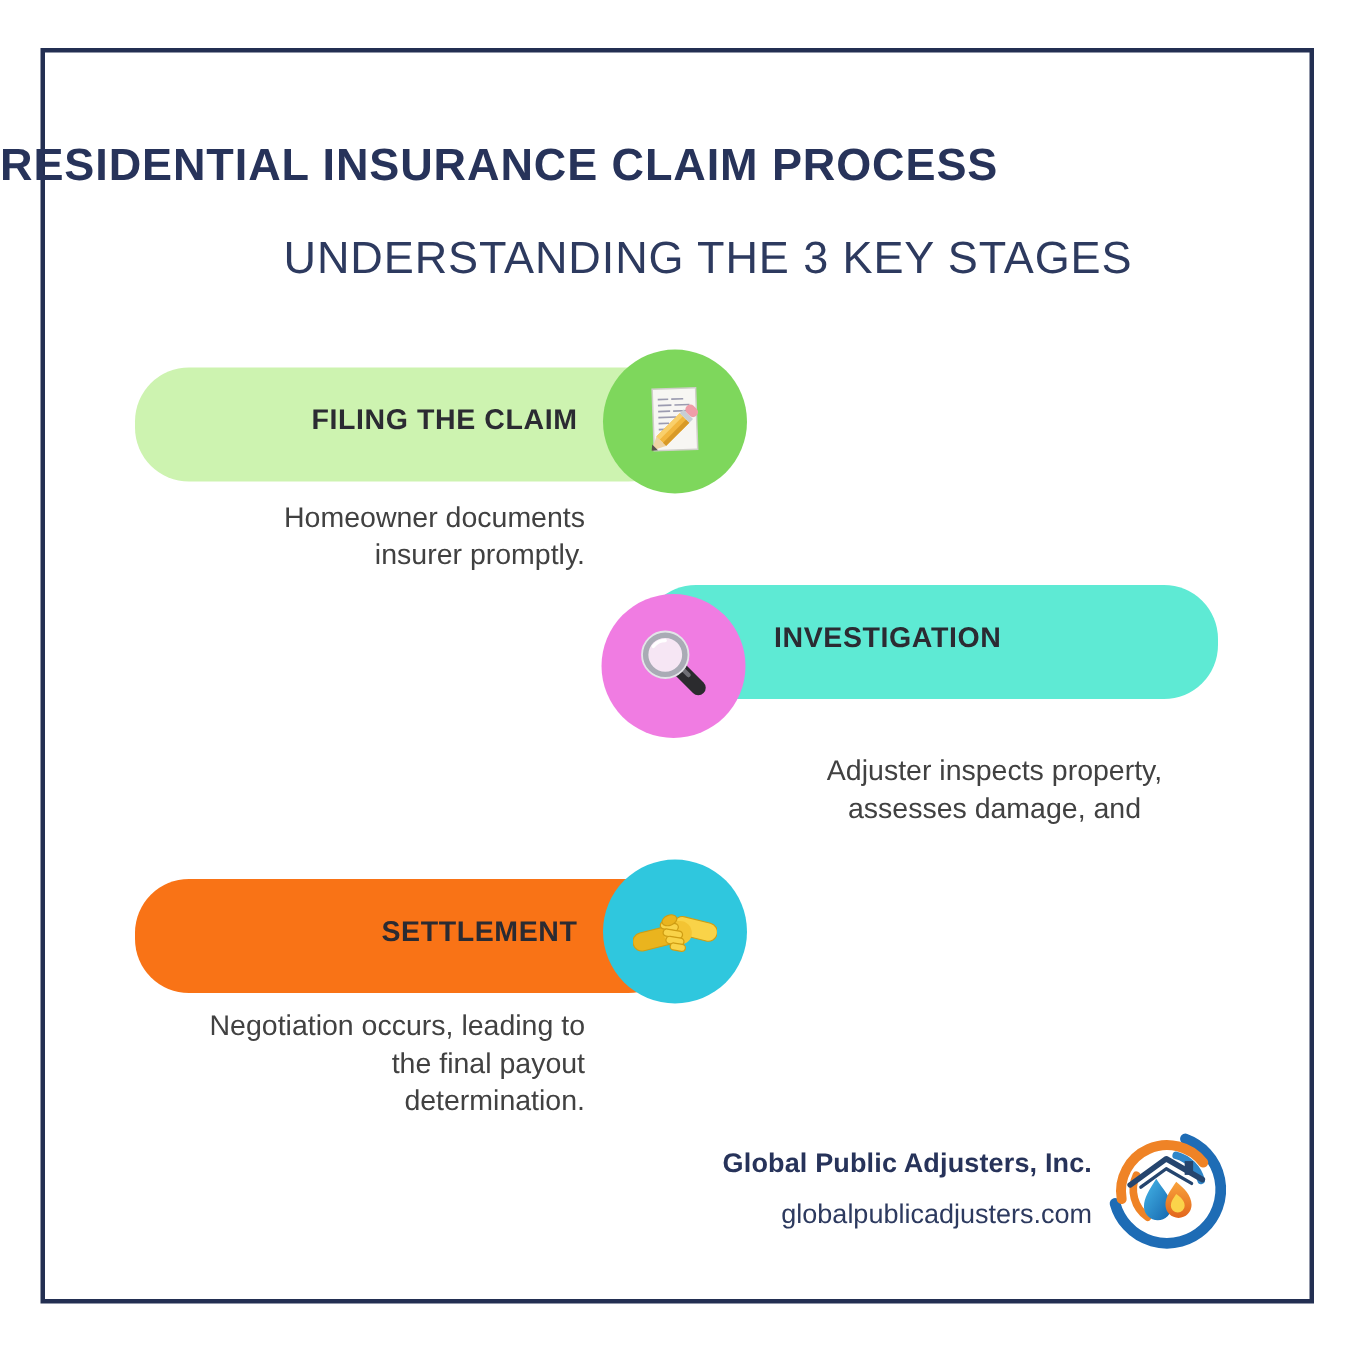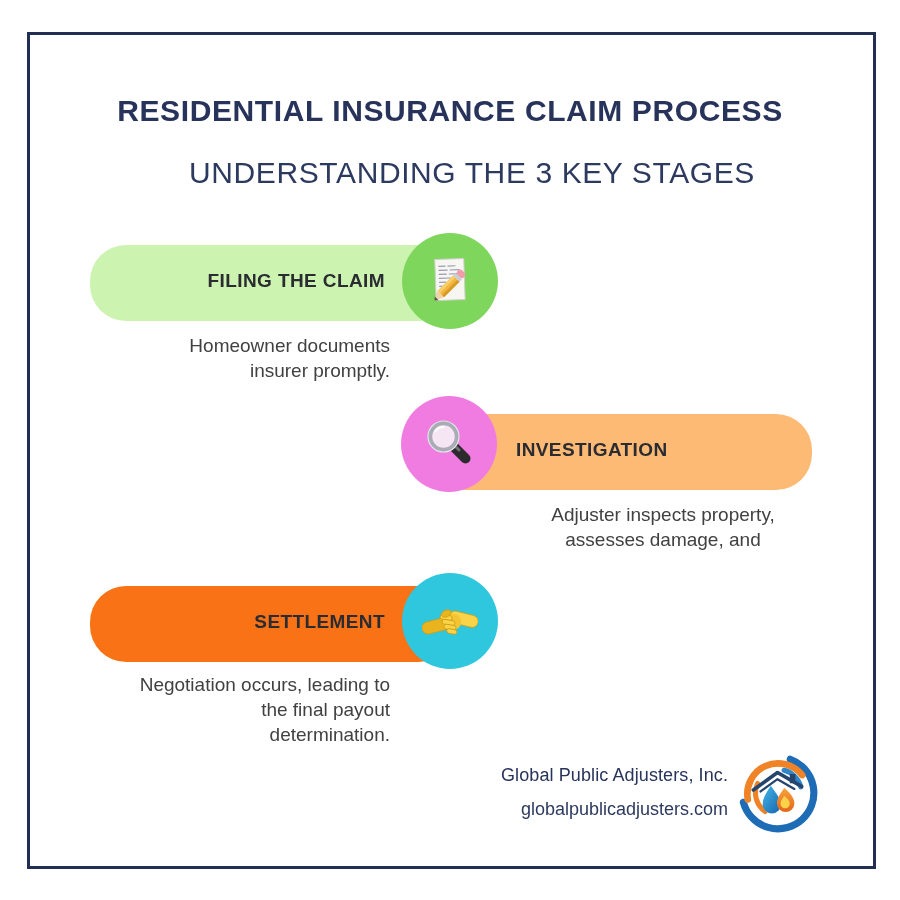--- a/index.html
+++ b/index.html
@@ -2,50 +2,50 @@
 <html><head>
 <meta charset="utf-8">
 <style>
   html,body{margin:0;padding:0;}
   body{
     width:900px;height:900px;background:#ffffff;position:relative;overflow:hidden;
     font-family:"Liberation Sans", sans-serif;
   }
   .frame{position:absolute;inset:32px 24px 31px 27px;border:3px solid #232f52;pointer-events:none;}
   .title{
-    position:absolute;left:0;right:0;top:94px;text-align:center;
+    position:absolute;left:0;right:0;top:94px;
     font-size:30px;font-weight:700;letter-spacing:0.6px;color:#27335a;
   }
   .subtitle{
     position:absolute;left:0;right:0;top:156px;text-align:center;
     font-size:30px;font-weight:400;letter-spacing:0.6px;color:#2d3a5f;margin-left:44px;
   }
   .pill{position:absolute;height:76px;border-radius:36px;}
   .pill1{left:90px;top:245px;width:365px;background:#cdf3b0;}
-  .pill2{left:428px;top:414px;width:384px;background:#fdba74;}
+  .pill2{left:428px;top:390px;width:384px;background:#5eead4;}
   .pill3{left:90px;top:586px;width:365px;background:#f97316;}
   .pill-label{
     display:block;font-size:19px;font-weight:700;color:#2b2b32;
     letter-spacing:0.4px;line-height:71px;white-space:nowrap;
   }
   .align-r .pill-label{text-align:right;padding-right:70px;}
   .align-l .pill-label{text-align:left;padding-left:88px;}
   .circle{
     position:absolute;width:96px;height:96px;border-radius:50%;
     display:flex;align-items:center;justify-content:center;
   }
   .circle1{left:402px;top:233px;background:#7ed75c;}
   .circle2{left:401px;top:396px;background:#f07ce2;}
   .circle3{left:402px;top:573px;background:#2fc7de;}
   .desc{position:absolute;font-size:19px;color:#414141;line-height:25px;}
   .desc1{left:110px;top:333px;width:280px;text-align:right;}
   .desc2{left:513px;top:502px;width:300px;text-align:center;}
   .desc3{left:100px;top:672px;width:290px;text-align:right;}
   .footer-text{position:absolute;right:172px;top:765px;text-align:right;}
-  .company{font-size:18px;font-weight:400;color:#27335a;letter-spacing:0.1px;}
+  .company{font-size:18px;font-weight:700;color:#27335a;letter-spacing:0.1px;}
   .website{font-size:18px;font-weight:400;color:#2d3a5f;margin-top:13px;}
   .logo{position:absolute;left:736px;top:751px;width:84px;height:84px;}
 </style>
 </head>
 <body>
 
 <div class="frame"></div>
 
 <div class="title">RESIDENTIAL INSURANCE CLAIM PROCESS</div>
 <div class="subtitle">UNDERSTANDING THE 3 KEY STAGES</div>

